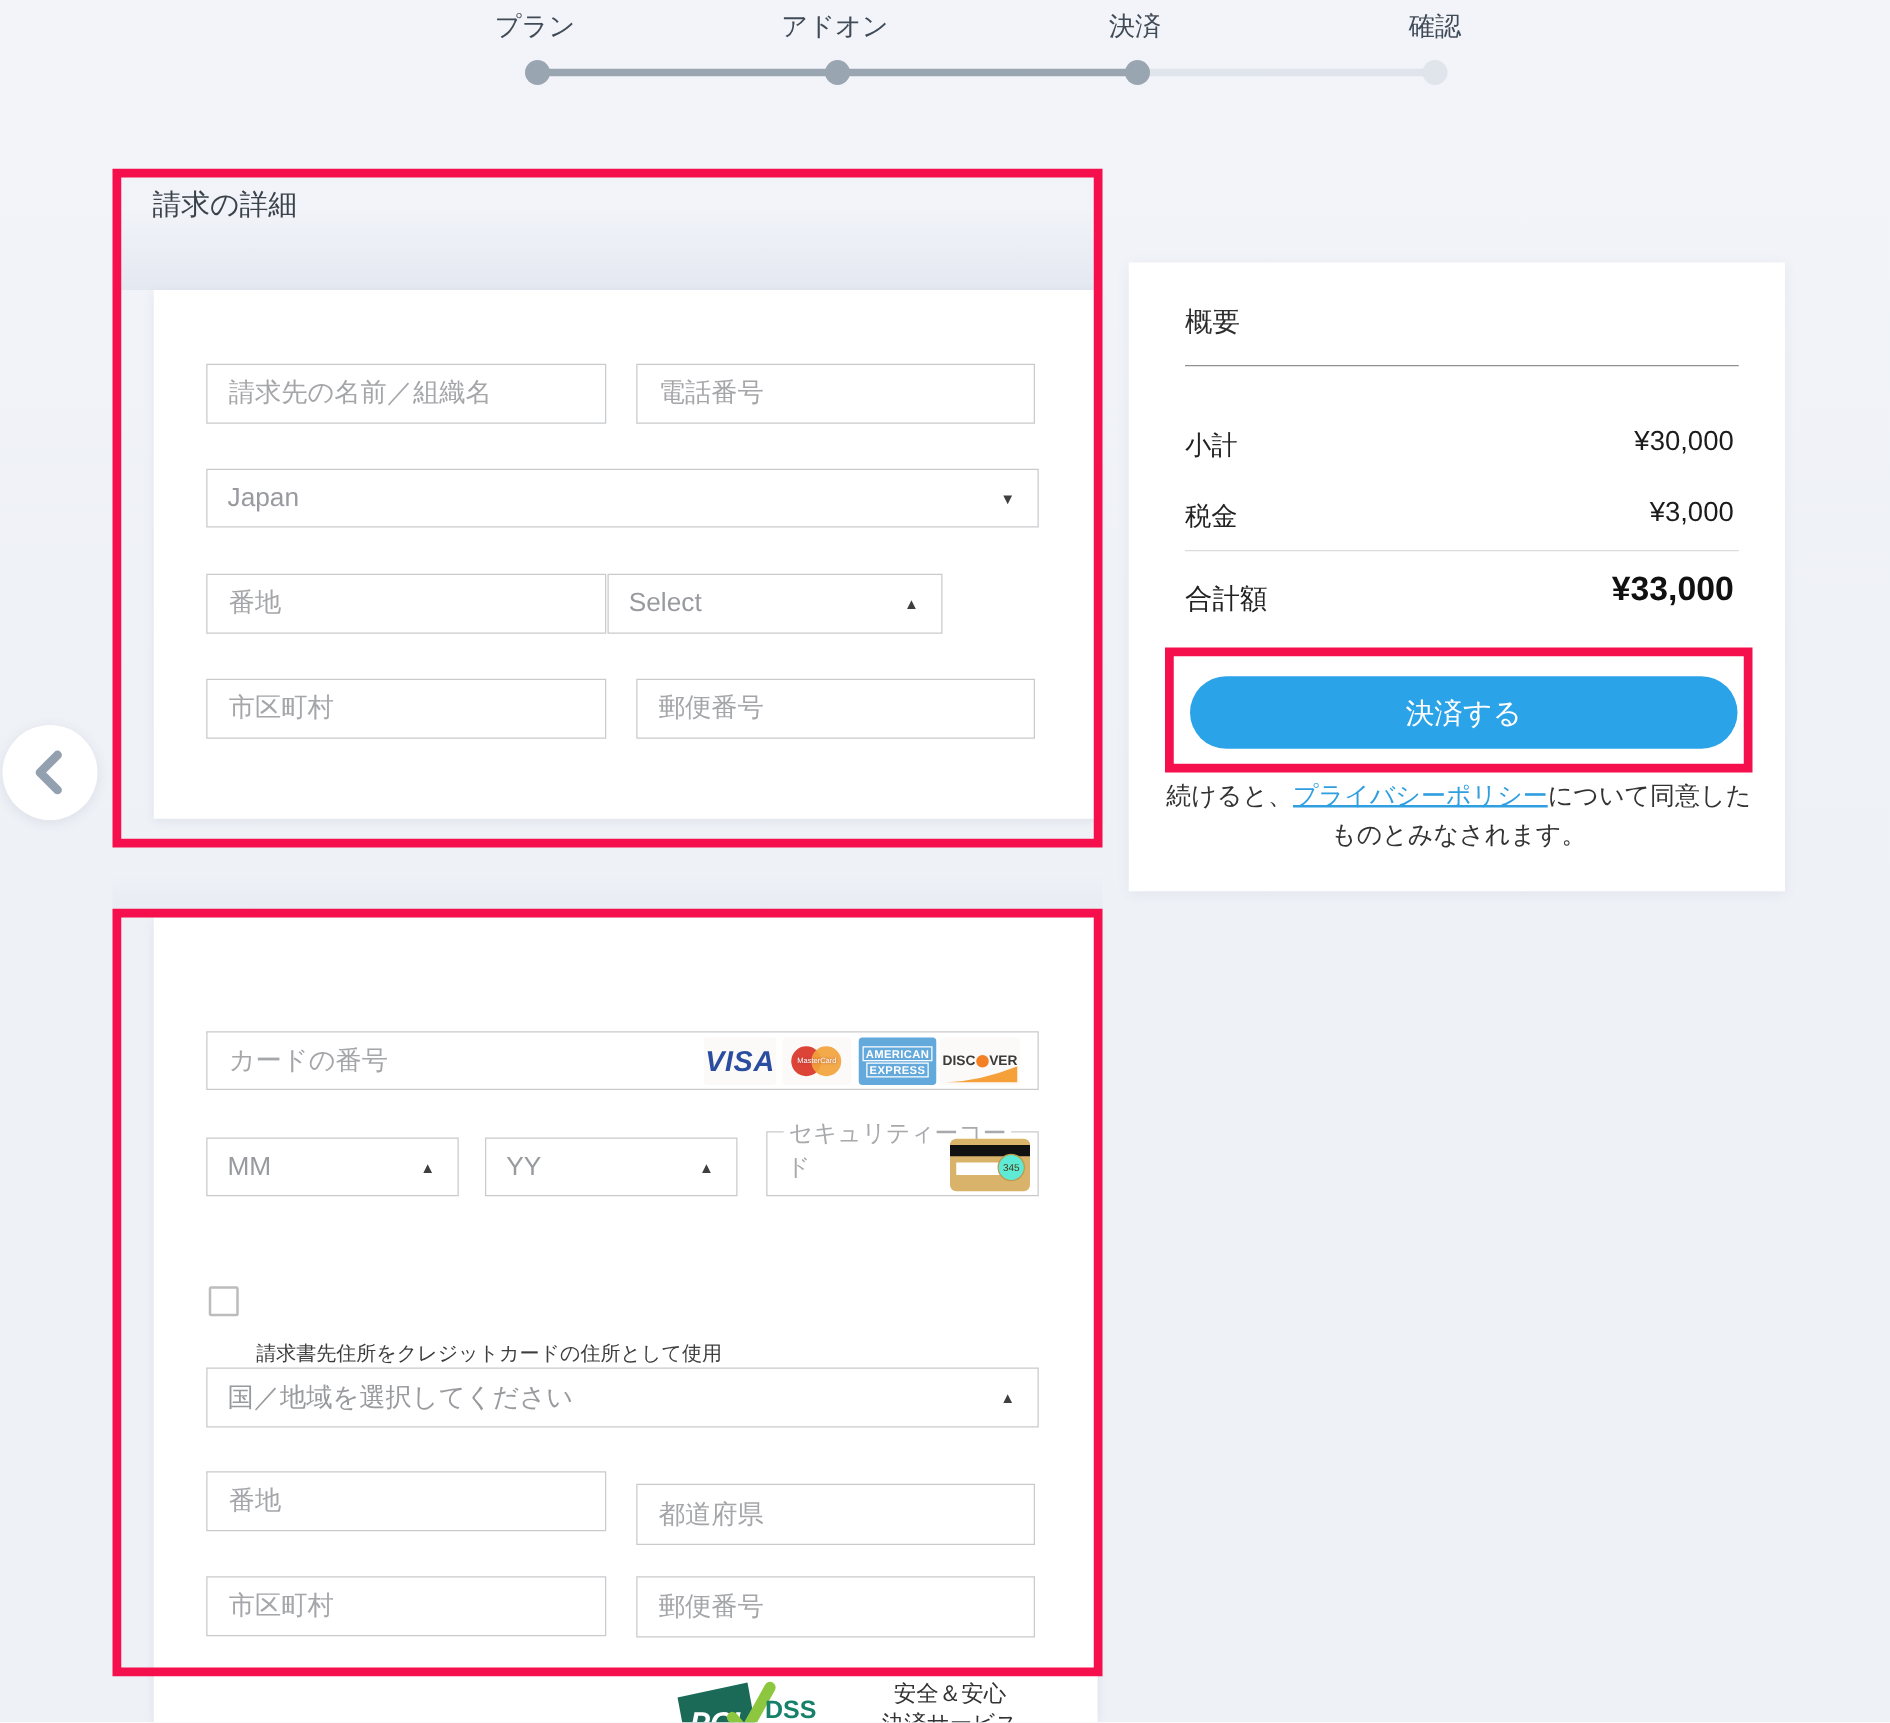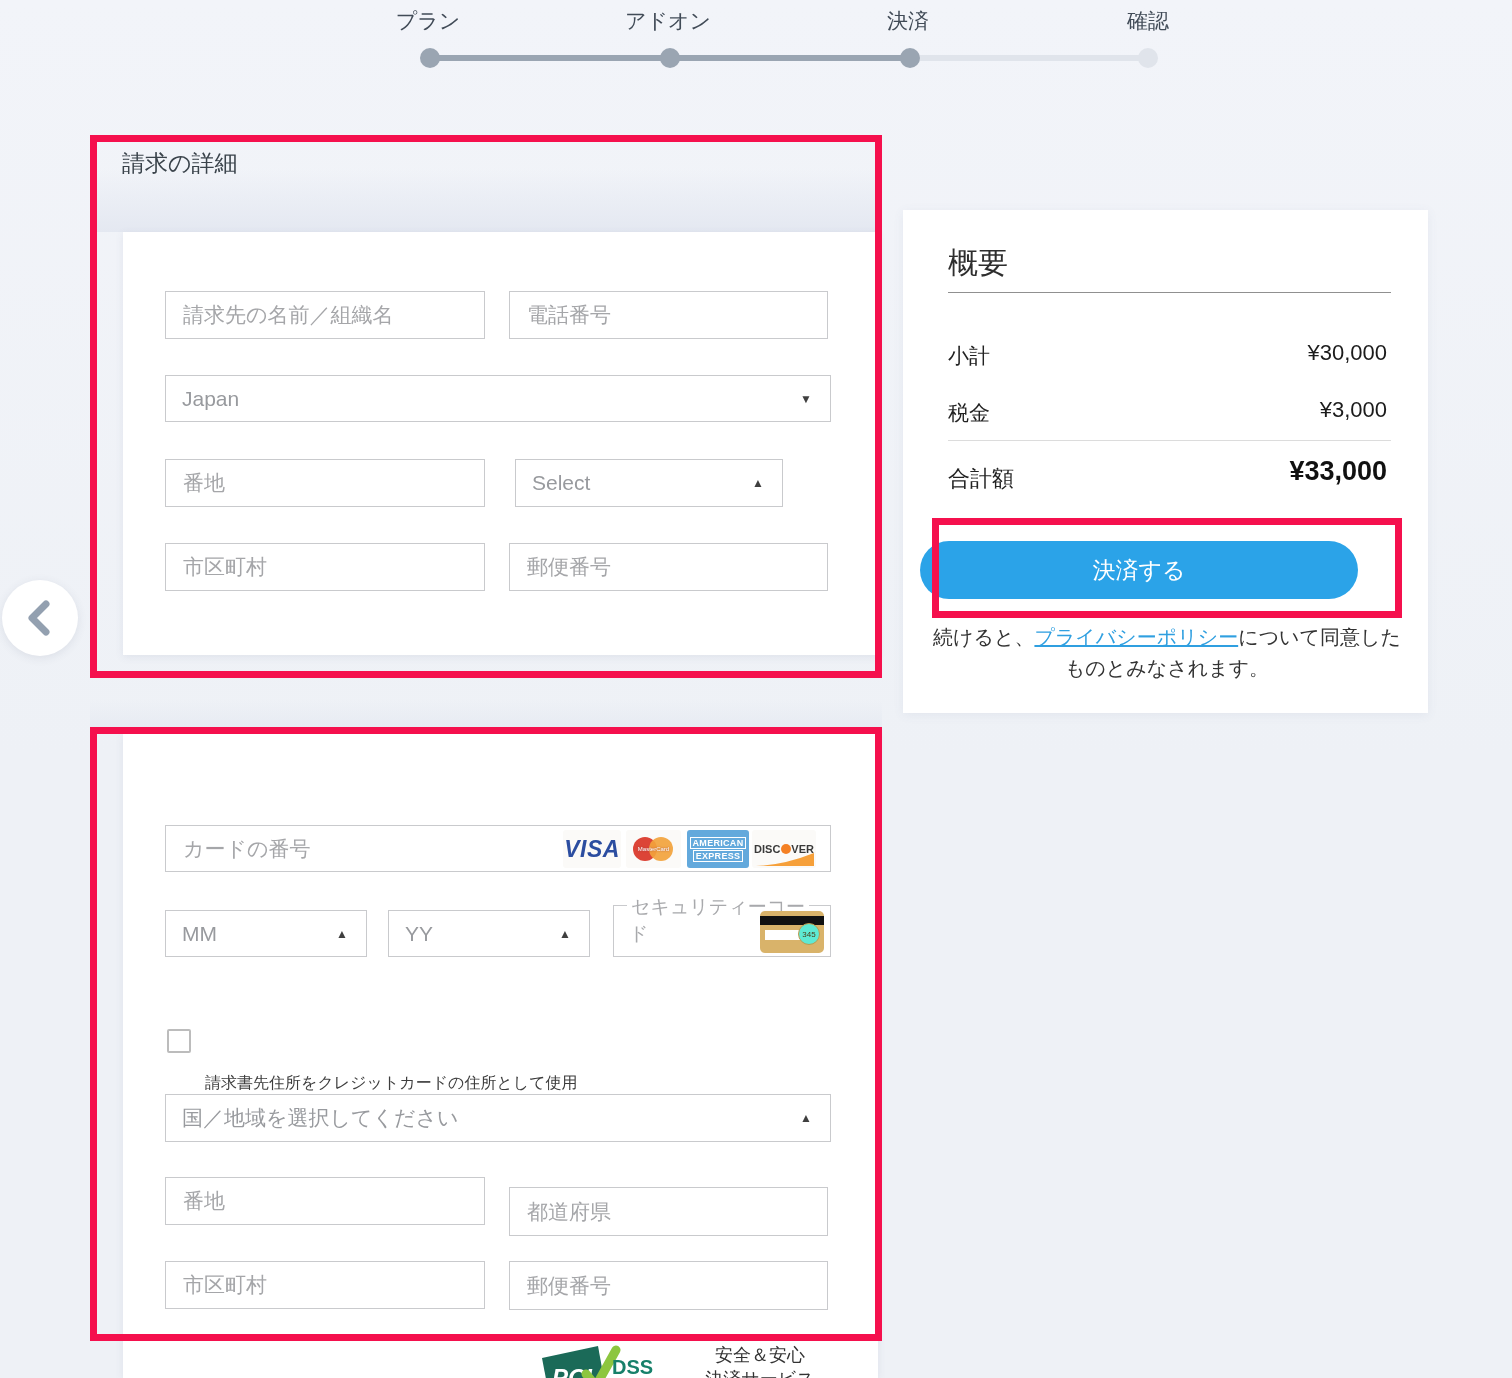--- a/index.html
+++ b/index.html
@@ -35,26 +35,26 @@
   .sel { position:absolute; border:1px solid #c9cacd; background:#fff; display:flex;
          align-items:center; padding:0 16px; font-size:21px; color:#989a9e; cursor:pointer; }
   .sel .arrow { position:absolute; right:18px; font-size:12px; color:#3f3f3f; }
 
   
   .back-btn { position:absolute; left:2px; top:580px; width:76px; height:76px; border-radius:50%;
               background:#fff; box-shadow:0 2px 10px rgba(60,70,100,.10);
               display:flex; align-items:center; justify-content:center; cursor:pointer; }
 
   
-  .sum-title { position:absolute; font-size:30px; color:#2e2e2e;text-align:right; }
+  .sum-title { position:absolute; font-size:22px; color:#2e2e2e;text-align:right; }
   .sum-line { position:absolute; height:1px; }
   .sum-label { position:absolute; font-size:21px; color:#222; }
   .sum-value { position:absolute; font-size:22px; color:#1b1b1b; }
   .sum-total-value { position:absolute; font-size:27px; font-weight:bold; color:#111; }
-  .pay-btn { position:absolute; left:920px; top:541px; width:438px; height:58px; border:none;
+  .pay-btn { position:absolute; left:952px; top:541px; width:438px; height:58px; border:none;
              border-radius:29px; background:#2ba3e8; color:#fff; font-size:23px;
              font-family:inherit; cursor:pointer; }
   .privacy { position:absolute; left:930px; top:622px; width:474px; text-align:center;
              font-size:20px; line-height:31px; color:#333; }
   .privacy a { color:#2f9fe0; text-decoration:underline; cursor:pointer; }
 
   
   .brand { position:absolute; top:830px; height:38px; border-radius:3px; background:#fbfaf8;
            display:flex; align-items:center; justify-content:center; overflow:hidden; }
   .brand.visa { left:563px; width:58px; font-size:23px; font-weight:bold; font-style:italic;
@@ -122,21 +122,21 @@
 
   <input class="tf" style="left: 165px; top: 291px; width: 320px; height: 48px;" placeholder="請求先の名前／組織名">
   <input class="tf" style="left: 509px; top: 291px; width: 319px; height: 48px;" placeholder="電話番号">
 
   <div class="sel" style="left:165px;top:375px;width:666px;height:47px">
     <span>Japan</span>
     <span class="arrow">▼</span>
   </div>
 
   <input class="tf" style="left: 165px; top: 459px; width: 320px; height: 48px;" placeholder="番地">
-  <div class="sel" style="left:515px;top:459px;width:268px;height:48px">
+  <div class="sel" style="left:486px;top:459px;width:268px;height:48px">
     <span>Select</span>
     <span class="arrow">▲</span>
   </div>
 
   <input class="tf" style="left: 165px; top: 543px; width: 320px; height: 48px;" placeholder="市区町村">
   <input class="tf" style="left: 509px; top: 543px; width: 319px; height: 48px;" placeholder="郵便番号">
 
   <div class="hl" style="left:90px;top:135px;width:792px;height:543px"></div>
 
   <div class="back-btn">

